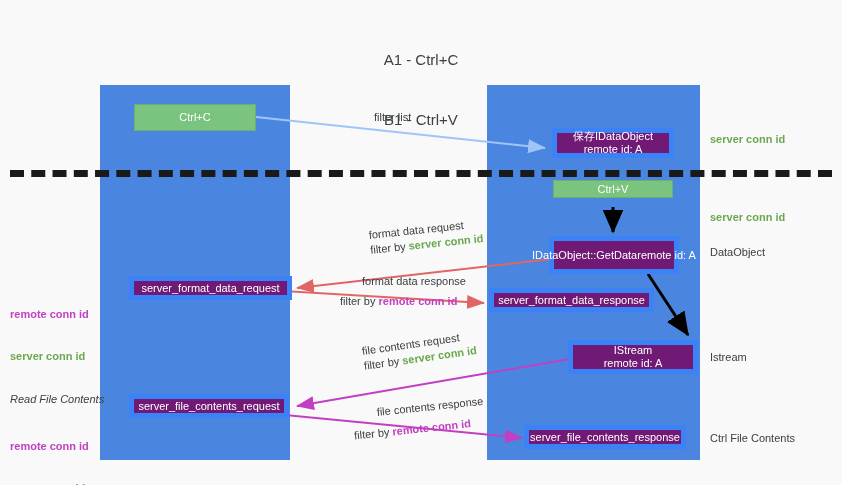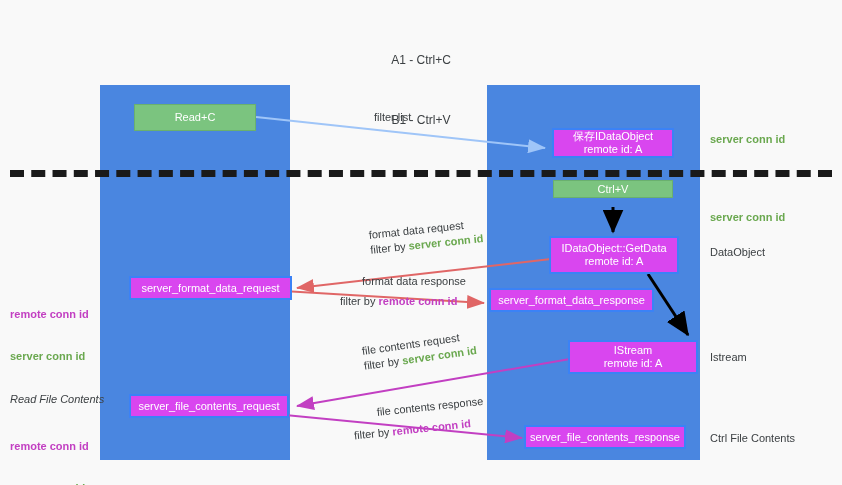--- a/index.html
+++ b/index.html
@@ -7,21 +7,21 @@
     width:842px;height:485px;position:relative;overflow:hidden;
     background:#f9f9f9;
     font-family:"Liberation Sans","DejaVu Sans",sans-serif;
     color:#3c4043;
   }
   #stage{position:absolute;left:0;top:0;width:842px;height:485px;}
 
   
   .title{
     position:absolute;left:0;top:10px;width:842px;text-align:center;
-    font-size:12px;line-height:20px;color:#3c4043;white-space:pre;
+    font-size:15px;line-height:20px;color:#3c4043;white-space:pre;
   }
 
   
   .lane-head{
     position:absolute;text-align:center;font-size:11px;line-height:13px;
     color:#3c4043;white-space:pre;
   }
 
   
   .lane{position:absolute;background:#4a86e0;}
@@ -33,21 +33,21 @@
   }
 
   
   .box{
     position:absolute;box-sizing:border-box;
     display:flex;align-items:center;justify-content:center;
     text-align:center;color:#ffffff;font-size:11px;line-height:13px;
     white-space:pre;padding:2px 4px;
   }
   .box.green{background:#7bc47f;border:1px solid #6ab06e;}
-  .box.orange{background:#d946ef;border:2px solid #3b82f6;}
+  .box.orange{background:#701a75;border:5px solid #3b82f6;}
 
   
   .annot{
     position:absolute;font-size:11px;line-height:14px;white-space:pre;
   }
   .c-green{color:#6aa84f;font-weight:bold;}
   .c-magenta{color:#c23fc2;font-weight:bold;}
   .c-dark{color:#3c4043;text-align:center;}
   .annot .stack{display:block;}
 
@@ -110,33 +110,33 @@
     <line x1="132" y1="282" x2="484" y2="303" stroke="#e06666" stroke-width="2" marker-end="url(#ah-red)"></line>
 
     <line x1="570" y1="359" x2="297" y2="406" stroke="#c23fc2" stroke-width="2" marker-end="url(#ah-mag)"></line>
 
     <line x1="130" y1="400" x2="522" y2="438" stroke="#c23fc2" stroke-width="2" marker-end="url(#ah-mag)"></line>
   </svg>
 
   <div class="divider"></div>
 
   <div class="box green" style="left:134px;top:104px;width:122px;height:27px;">
-    <span>Read+C</span>
+    <span>Ctrl+C</span>
   </div>
 
   <div class="box orange" style="left:552px;top:128px;width:122px;height:30px;flex-direction:column;">
     <span>保存IDataObject</span>
     <span>remote id: A</span>
   </div>
 
   <div class="box green" style="left:553px;top:180px;width:120px;height:18px;">
     <span>Ctrl+V</span>
   </div>
 
-  <div class="box orange" style="left:549px;top:236px;width:130px;height:38px;flex-direction:column;">
+  <div class="box orange" style="left:549px;top:236px;width:130px;height:38px;flex-direction:row;">
     <span>IDataObject::GetData</span>
     <span>remote id: A</span>
   </div>
 
   <div class="box orange" style="left:489px;top:288px;width:165px;height:24px;">
     <span>server_format_data_response</span>
   </div>
 
   <div class="box orange" style="left:129px;top:276px;width:163px;height:24px;">
     <span>server_format_data_request</span>

